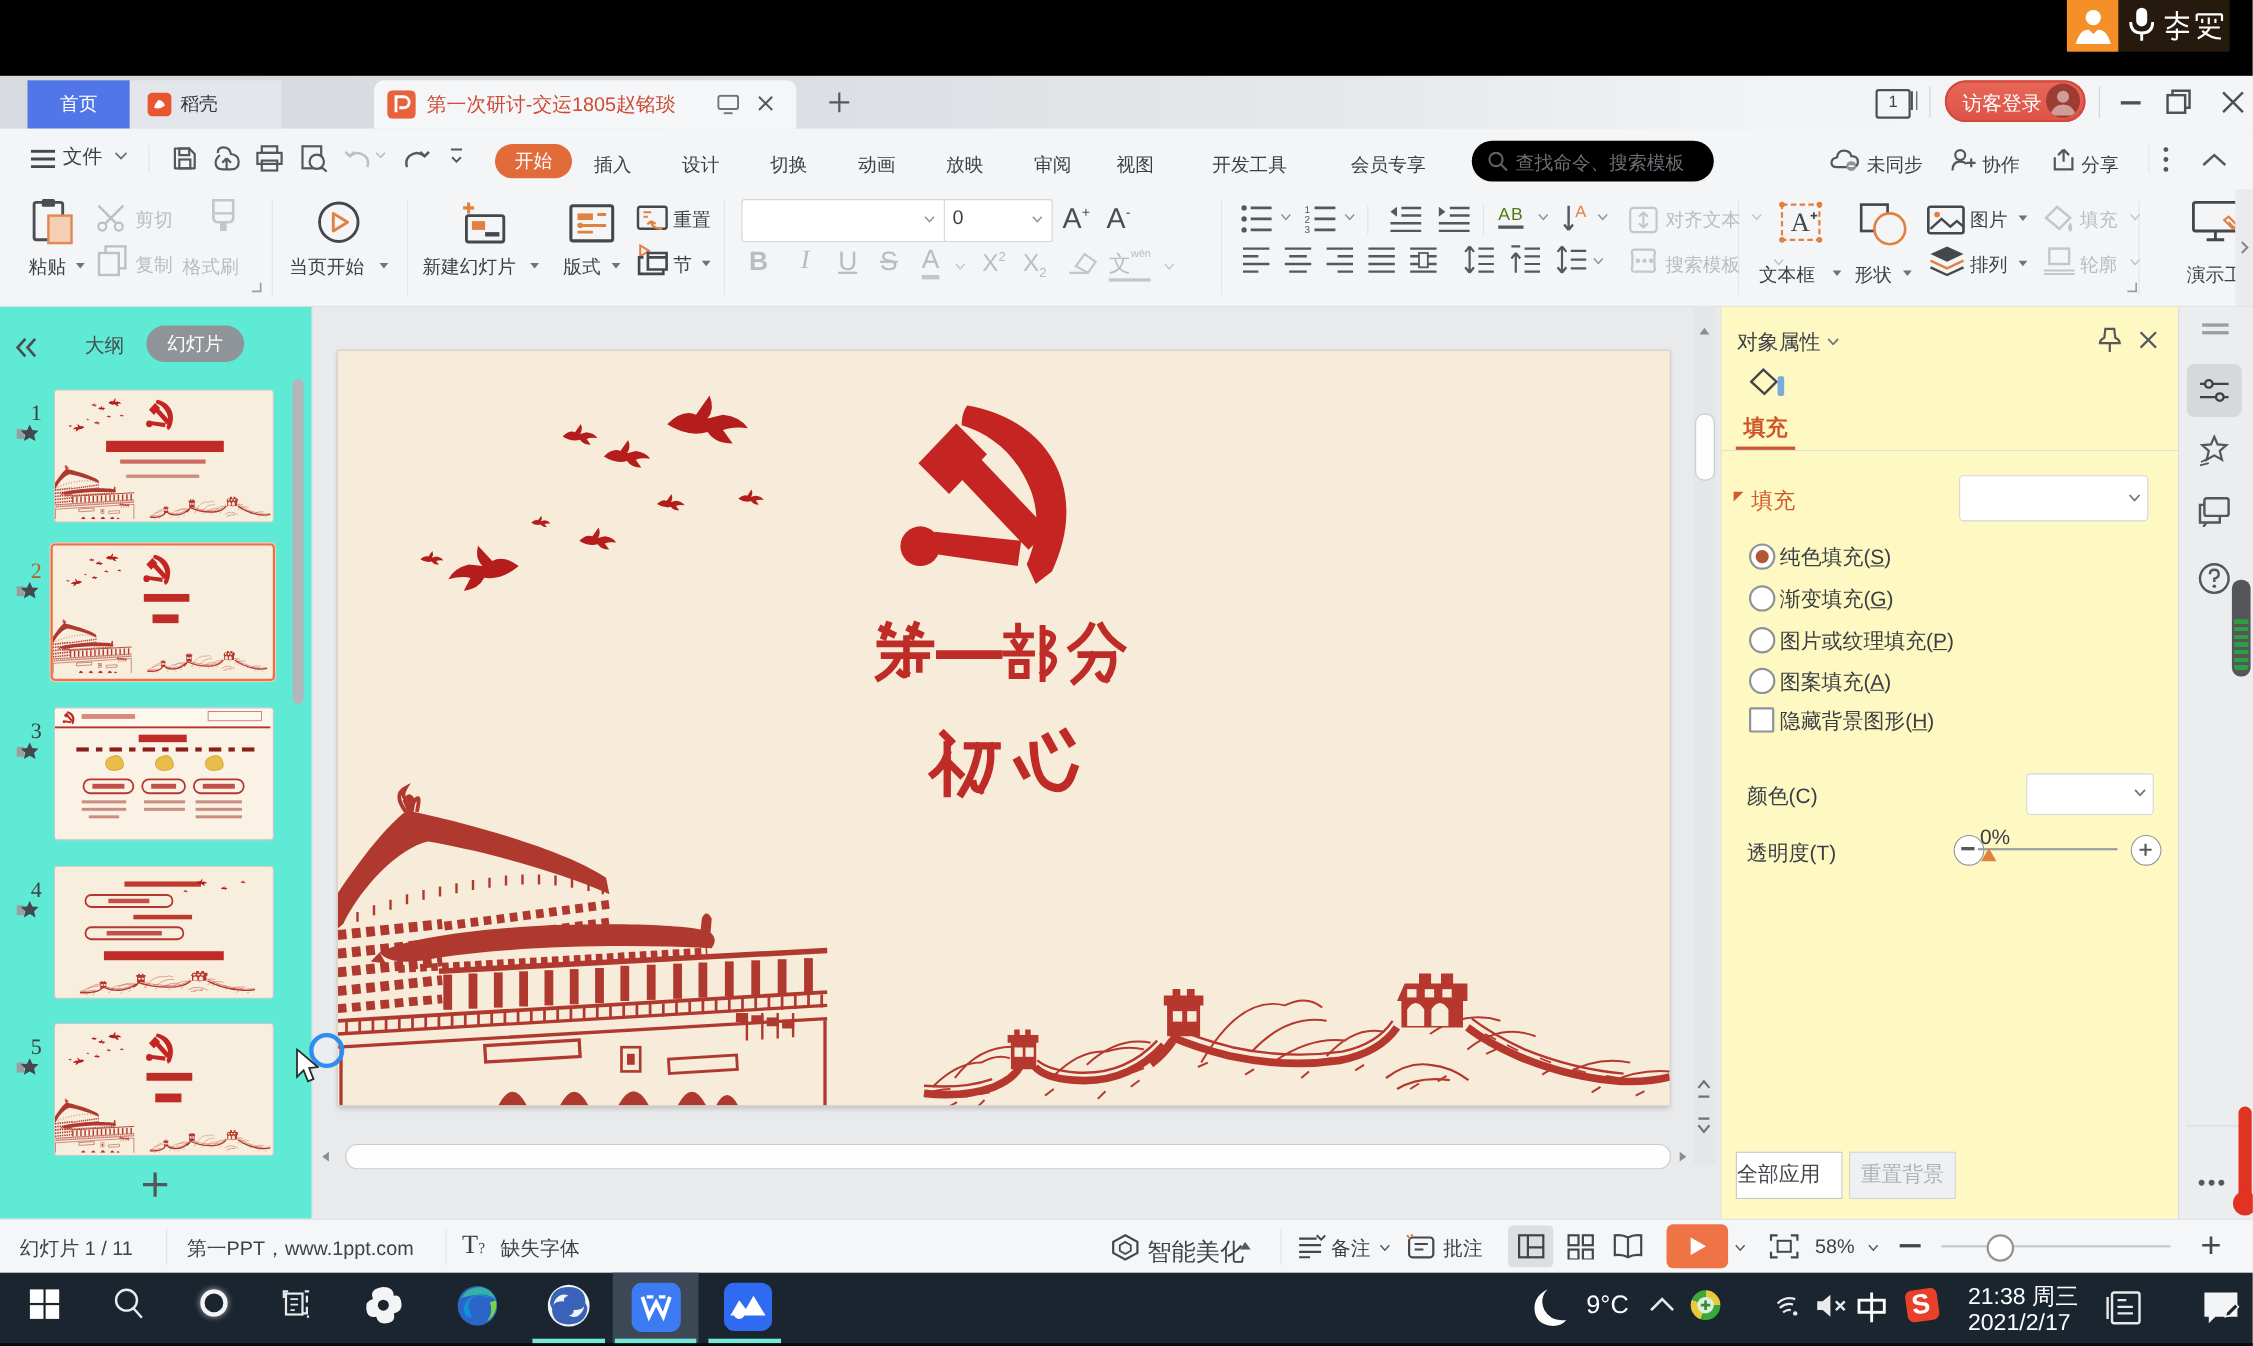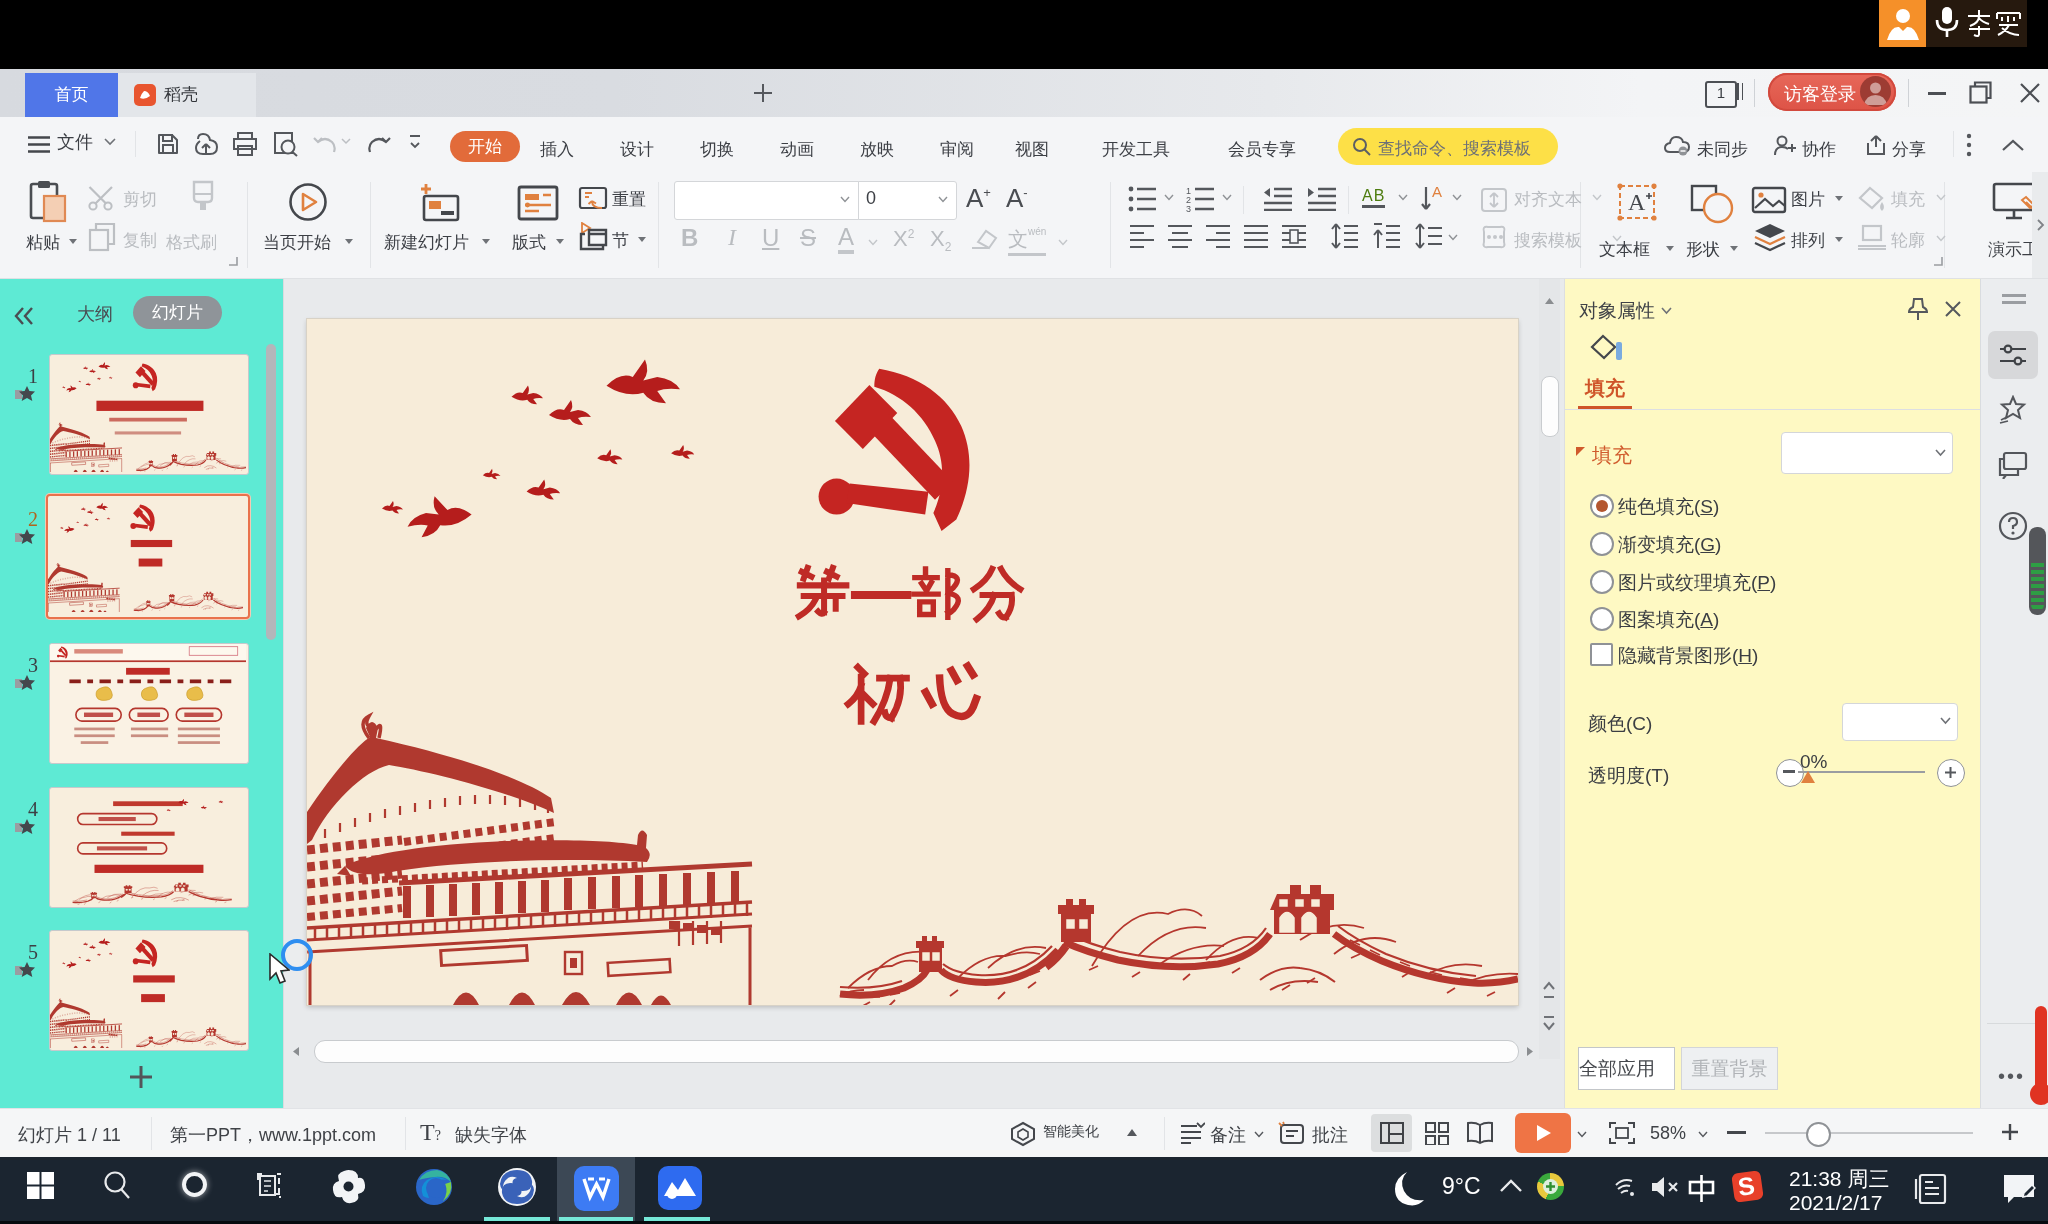--- a/index.html
+++ b/index.html
@@ -165,20 +165,34 @@
 
 <div class="a" style="left:0;top:69px;width:2048px;height:48px;background:linear-gradient(90deg,#d7dadf 0,#d9dce1 30%,#e7e9ec 62%,#f3f4f6 80%,#f4f5f6 100%)">
   <div class="a" style="left:25px;top:4px;width:93px;height:44px;background:#5076e8;color:#fff;font-size:17px;text-align:center;line-height:44px">首页</div>
   <div class="a" style="left:118px;top:4px;width:138px;height:44px;background:#e3e6ea;font-size:17px;color:#33363b;line-height:44px">
     <svg class="a" style="left:16px;top:11px" width="22" height="22" viewBox="0 0 22 22">
         <rect width="22" height="22" rx="5" fill="#e8552f"></rect>
         <path d="M6 14 Q11 16 16 12 Q14 7 10 7 Q7 10 6 14Z" fill="#fff"></path>
       </svg>
     <span style="margin-left:46px">稻壳</span>
   </div>
+  <div class="a" style="left:340px;top:4px;width:384px;height:44px;background:#f5f6f7;border-radius:9px 9px 0 0">
+    <svg class="a" style="left:12px;top:9px" width="26" height="26" viewBox="0 0 26 26">
+        <rect width="26" height="26" rx="5" fill="#e8603c"></rect>
+        <path d="M8 20 V6 h7 a5 5 0 0 1 0 10 h-4" stroke="#fff" stroke-width="2.6" fill="none"></path>
+      </svg>
+    <div class="a" style="left:48px;top:10px;font-size:18px;color:#cf4a35">第一次研讨-交运1805赵铭琰</div>
+    <svg class="a" style="left:312px;top:13px" width="20" height="18" viewBox="0 0 20 18">
+        <rect x="1" y="1" width="18" height="12" rx="2" stroke="#6f7277" stroke-width="1.8" fill="none"></rect>
+        <line x1="6" y1="17" x2="14" y2="17" stroke="#6f7277" stroke-width="1.8"></line>
+      </svg>
+    <svg class="a" style="left:348px;top:13px" width="16" height="16" viewBox="0 0 16 16">
+        <path d="M2 2 L14 14 M14 2 L2 14" stroke="#55585d" stroke-width="1.8"></path>
+      </svg>
+  </div>
   <svg class="a" style="left:752px;top:13px" width="22" height="22" viewBox="0 0 22 22">
       <path d="M11 2 V20 M2 11 H20" stroke="#55585d" stroke-width="2"></path>
     </svg>
 
   <div class="a" style="left:1705px;top:12px;width:28px;height:23px;border:2px solid #4c4f54;border-radius:3px;font-size:15px;color:#3c3f44;text-align:center;line-height:20px">1</div>
   <div class="a" style="left:1737px;top:14px;width:3px;height:17px;border-left:2px solid #4c4f54;border-right:1px solid #4c4f54"></div>
   <div class="a" style="left:1754px;top:10px;width:1px;height:28px;background:#cfd2d6"></div>
   <div class="a" style="left:1768px;top:4px;width:128px;height:38px;border-radius:19px;background:linear-gradient(#e7685a,#dd5346);box-shadow:inset 0 0 0 2px #d2493d">
     <div class="a" style="left:16px;top:9px;color:#fff;font-size:18px">访客登录</div>
     <div class="a" style="left:92px;top:3px;width:31px;height:31px;border-radius:50%;background:#9d3c33;overflow:hidden">
@@ -244,21 +258,21 @@
   <div class="a" style="left:450px;top:14px;width:70px;height:31px;border-radius:16px;background:#e26b3a;color:#fff;font-size:17px;text-align:center;line-height:31px">开始</div>
   <div class="a ict" style="left:540px;top:21px">插入</div>
   <div class="a ict" style="left:620px;top:21px">设计</div>
   <div class="a ict" style="left:700px;top:21px">切换</div>
   <div class="a ict" style="left:780px;top:21px">动画</div>
   <div class="a ict" style="left:860px;top:21px">放映</div>
   <div class="a ict" style="left:940px;top:21px">审阅</div>
   <div class="a ict" style="left:1015px;top:21px">视图</div>
   <div class="a ict" style="left:1102px;top:21px">开发工具</div>
   <div class="a ict" style="left:1228px;top:21px">会员专享</div>
-  <div class="a" style="left:1338px;top:11px;width:220px;height:37px;border-radius:19px;background:#fde047">
+  <div class="a" style="left:1338px;top:11px;width:220px;height:37px;border-radius:19px;background:#000000">
     <svg class="a" style="left:14px;top:9px" width="19" height="19" viewBox="0 0 19 19">
         <circle cx="8" cy="8" r="6" stroke="#5c5f64" stroke-width="2" fill="none"></circle>
         <line x1="12.5" y1="12.5" x2="18" y2="18" stroke="#5c5f64" stroke-width="2"></line>
       </svg>
     <div class="a" style="left:40px;top:9px;font-size:17px;color:#6d7076">查找命令、搜索模板</div>
   </div>
   <svg class="a" style="left:1663px;top:17px" width="28" height="22" viewBox="0 0 28 22">
       <path d="M7 9 Q2 10 2 14 Q2 18 7 18 H20 Q26 18 26 13 Q26 8 20 8 Q19 3 13 3 Q8 3 7 9Z" stroke="#54575c" stroke-width="2" fill="none"></path>
       <circle cx="20" cy="17" r="4.5" fill="#8f9296"></circle>
       <line x1="17.5" y1="17" x2="22.5" y2="17" stroke="#f4f5f7" stroke-width="1.6"></line>
@@ -815,21 +829,21 @@
   <div class="a" style="left:18px;top:14px;font-size:18px;color:#3f4247">幻灯片 1 / 11</div>
   <div class="vsep a" style="left:151px;top:8px;height:33px"></div>
   <div class="a" style="left:170px;top:14px;font-size:18px;color:#3f4247">第一PPT，www.1ppt.com</div>
   <div class="vsep a" style="left:405px;top:8px;height:33px"></div>
   <div class="a" style="left:420px;top:10px;font-size:24px;color:#3f4247;font-family:'Liberation Serif',serif">T<span style="font-size:14px">?</span></div>
   <div class="a" style="left:455px;top:14px;font-size:18px;color:#3f4247">缺失字体</div>
   <svg class="a" style="left:1010px;top:12px" width="26" height="26" viewBox="0 0 26 26">
       <path d="M13 2 L24 8 V18 L13 24 L2 18 V8 Z" stroke="#44474c" stroke-width="2" fill="none"></path>
       <path d="M13 8 L18 11 V16 L13 19 L8 16 V11 Z" stroke="#44474c" stroke-width="1.6" fill="none"></path>
     </svg>
-  <div class="a" style="left:1043px;top:14px;font-size:14px;color:#3f4247">智能美化</div>
+  <div class="a" style="left:1043px;top:14px;font-size:22px;color:#3f4247">智能美化</div>
   <div class="a" style="left:1127px;top:20px;width:0;height:0;border-left:5px solid transparent;border-right:5px solid transparent;border-bottom:7px solid #55585d"></div>
   <div class="vsep a" style="left:1164px;top:8px;height:33px"></div>
   <svg class="a" style="left:1179px;top:13px" width="26" height="22" viewBox="0 0 26 22">
       <path d="M2 4 H18 M2 10 H22 M2 16 H22 M2 21 H12" stroke="#44474c" stroke-width="2"></path>
       <path d="M18 1 l4 4 l4 -4" stroke="#44474c" stroke-width="1.8" fill="none"></path>
     </svg>
   <div class="a" style="left:1210px;top:14px;font-size:18px;color:#3f4247">备注</div>
   <svg class="a" style="left:1254px;top:22px" width="10" height="7" viewBox="0 0 10 7">
       <path d="M1 1 L5 5.5 L9 1" stroke="#55585d" stroke-width="1.4" fill="none"></path>
     </svg>

